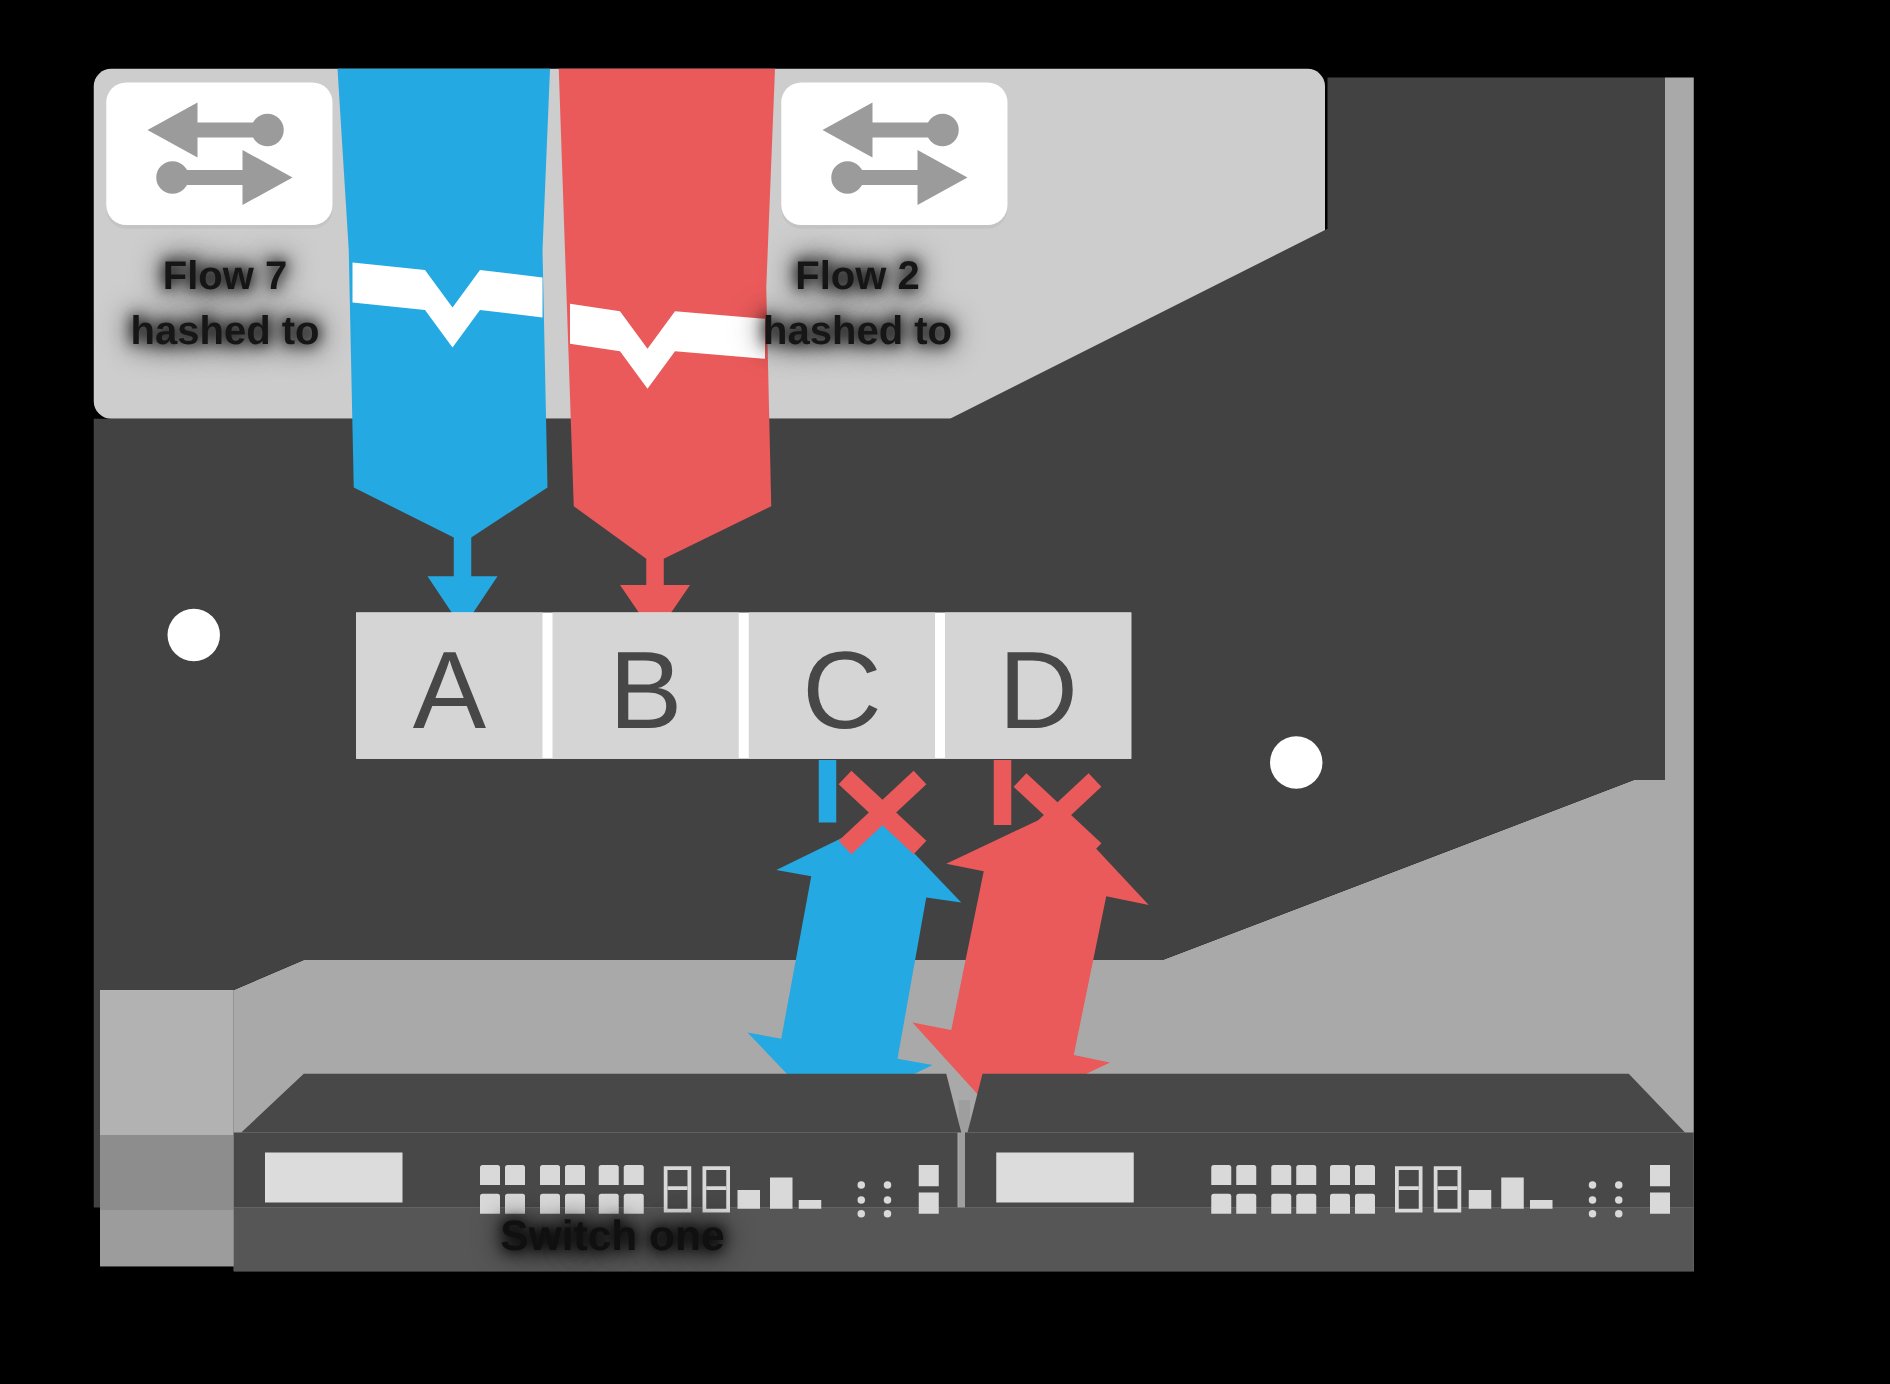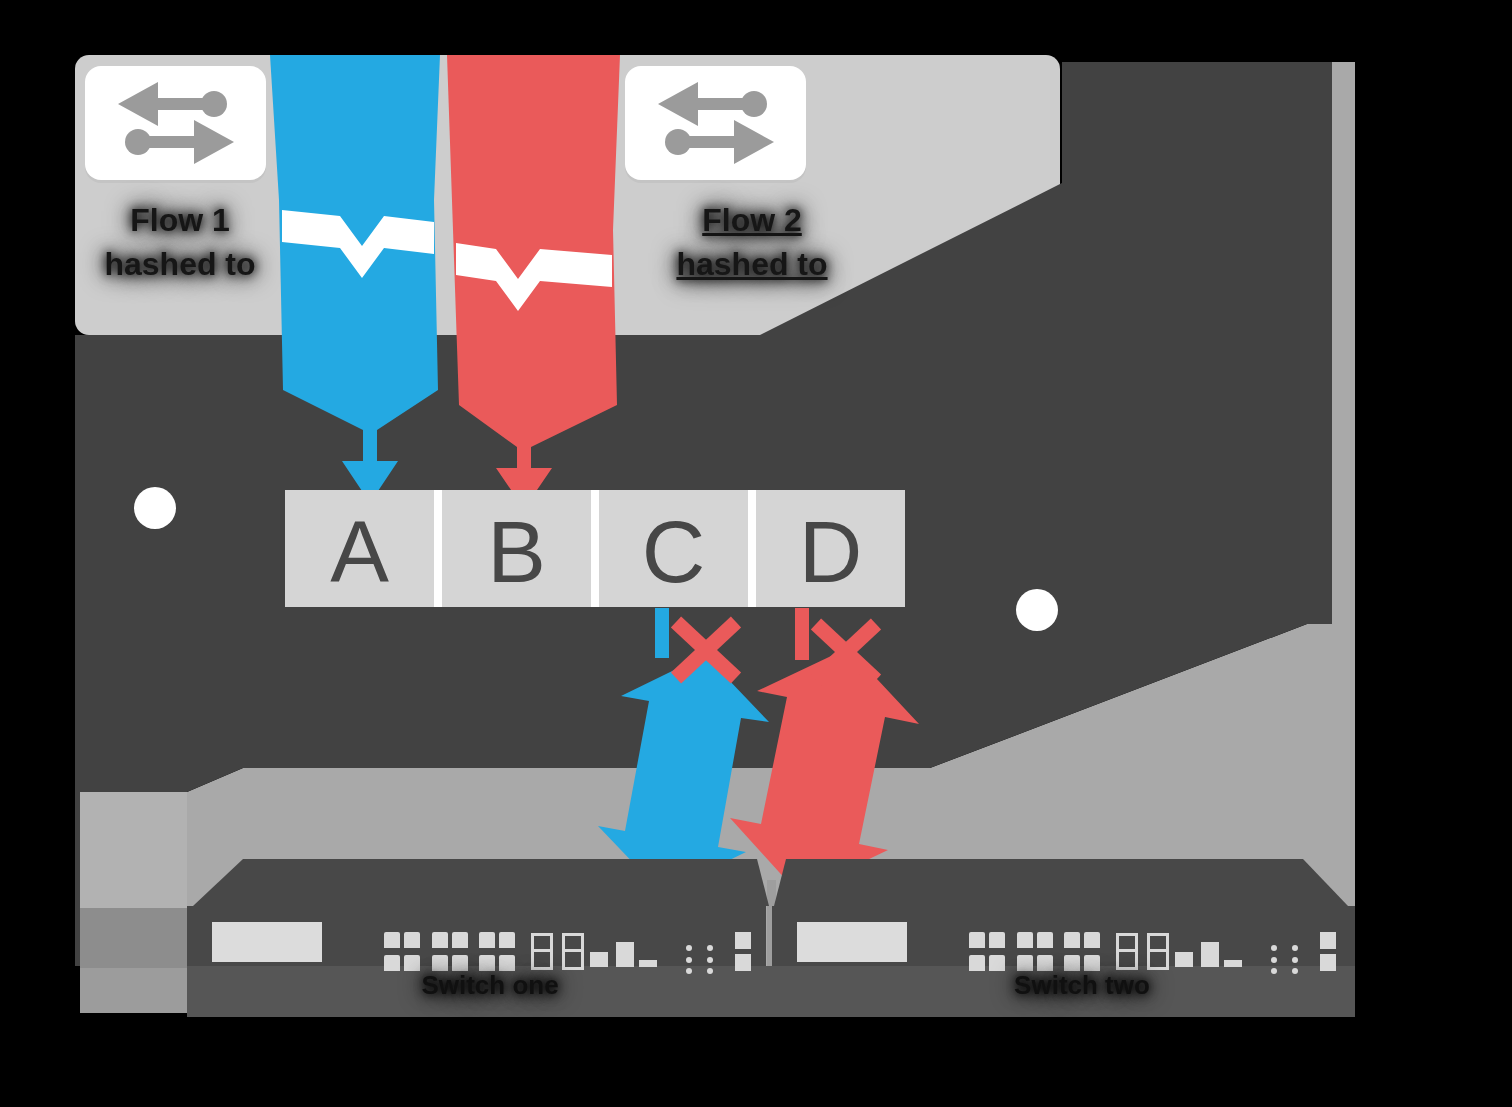--- a/index.html
+++ b/index.html
@@ -27,35 +27,35 @@
     font-size:88px;color:#474747;font-weight:400;padding-top:6px;}
   
   .icon-box{width:181px;height:114px;background:#ffffff;border-radius:16px;
     box-shadow:0 3px 0 #c4c4c4;display:flex;align-items:center;justify-content:center;}
   #icon-box-1{left:85px;top:66px;}
   #icon-box-2{left:625px;top:66px;}
   
   .caption{color:#161616;font-size:32px;font-weight:700;line-height:44px;text-align:center;
     text-shadow:0 0 10px rgba(0,0,0,.95),0 0 18px rgba(0,0,0,.9),0 0 26px rgba(0,0,0,.8);}
   #caption-flow1{left:80px;top:198px;width:200px;}
-  #caption-flow2{left:652px;top:198px;width:200px;text-decoration:underline;}
+  #caption-flow2{left:586px;top:198px;width:200px;}
   
   .faceplate{height:60px;background:#484848;top:906px;}
   #faceplate-1{left:187px;width:579px;}
   #faceplate-2{left:772px;width:583px;}
   .lcd{left:25px;top:16px;width:110px;height:40px;background:#dcdcdc;}
   .port{width:16px;height:16px;background:#d9d9d9;border-radius:2px 2px 0 0;}
   .sfp{top:27px;width:16px;height:31px;border:3px solid #d9d9d9;background:#484848;}
   .sfp i{display:block;width:16px;height:13px;border-bottom:3px solid #d9d9d9;}
   .console{top:46px;width:18px;height:15px;background:#d9d9d9;}
   .usb{top:36px;width:18px;height:25px;background:#d9d9d9;}
   .ledbar{top:54px;width:18px;height:7px;background:#d9d9d9;}
   .fan-dot{width:6px;height:6px;border-radius:50%;background:#d9d9d9;}
   .psu{width:16px;height:17px;background:#d9d9d9;}
-  .switch-label{color:#101010;font-size:26px;font-weight:700;text-align:center;
+  .switch-label{color:#101010;font-size:34px;font-weight:700;text-align:center;
     text-shadow:0 0 9px rgba(0,0,0,.95),0 0 16px rgba(0,0,0,.9),0 0 24px rgba(0,0,0,.85);}
   #switch-label-1{left:340px;top:970px;width:300px;}
   #switch-label-2{left:932px;top:970px;width:300px;}
 </style>
 </head>
 <body>
 
 <div id="stage">
 
   <div class="abs" id="backdrop-top"></div>
@@ -128,21 +128,21 @@
         <rect x="38" y="20" width="60" height="12"></rect>
         <polygon points="2,26 42,4 42,48"></polygon>
         <circle cx="22" cy="64" r="13"></circle>
         <rect x="22" y="58" width="60" height="12"></rect>
         <polygon points="118,64 78,42 78,86"></polygon>
       </g>
     </svg>
   </div>
 
   <div class="abs caption" id="caption-flow1">
-    <div>Flow 1</div>
+    <div>Flow 7</div>
     <div>hashed to</div>
   </div>
   <div class="abs caption" id="caption-flow2">
     <div>Flow 2</div>
     <div>hashed to</div>
   </div>
 
   <div class="abs faceplate" id="faceplate-1">
       <div class="lcd" style="position: absolute; left: 25px; top: 16px;"></div>
       <div class="port" style="position: absolute; left: 197px; top: 26px;"></div>
@@ -202,15 +202,14 @@
       <div class="fan-dot" style="position: absolute; left: 499px; top: 51px;"></div>
       <div class="fan-dot" style="position: absolute; left: 499px; top: 62px;"></div>
       <div class="fan-dot" style="position: absolute; left: 520px; top: 39px;"></div>
       <div class="fan-dot" style="position: absolute; left: 520px; top: 51px;"></div>
       <div class="fan-dot" style="position: absolute; left: 520px; top: 62px;"></div>
       <div class="psu" style="position: absolute; left: 548px; top: 26px;"></div>
       <div class="psu" style="position: absolute; left: 548px; top: 48px;"></div>
     </div>
 
   <div class="abs switch-label" id="switch-label-1">Switch one</div>
-  <div class="abs switch-label" id="switch-label-2">Switch two</div>
 
 </div>
 
 </body></html>

